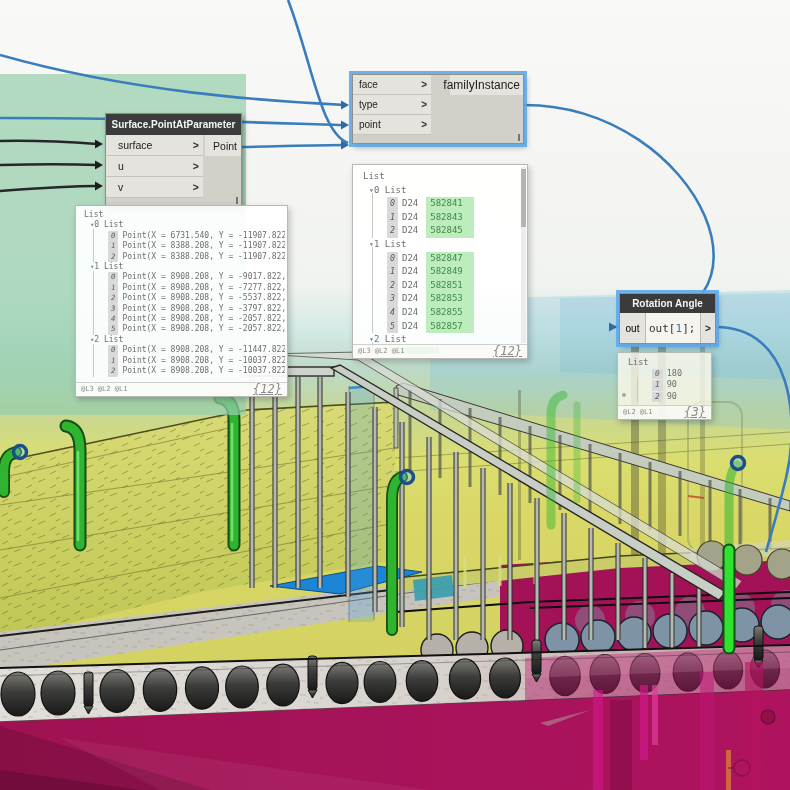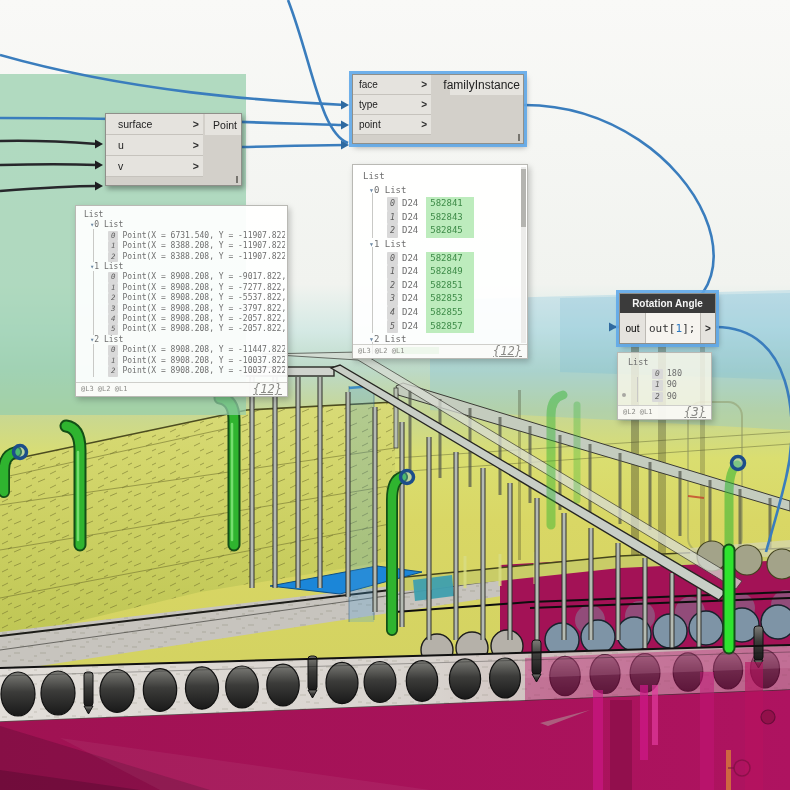--- a/index.html
+++ b/index.html
@@ -288,20 +288,21 @@
       <path d="M0,191 C40,188 72,186 97,186"></path>
     </g>
     <g fill="#1d1d20">
       <polygon points="95,139.5 103,144 95,148.5"></polygon>
       <polygon points="95,160.5 103,165 95,169.5"></polygon>
       <polygon points="95,181.5 103,186 95,190.5"></polygon>
     </g>
   </svg>
 
   <div class="node" id="node-surface">
+    <div class="node-header">Surface.PointAtParameter</div>
     <div class="node-body">
       <div class="inport">
         <span>surface</span>
         <span class="arr">&gt;</span>
       </div>
       <div class="inport">
         <span>u</span>
         <span class="arr">&gt;</span>
       </div>
       <div class="inport">

